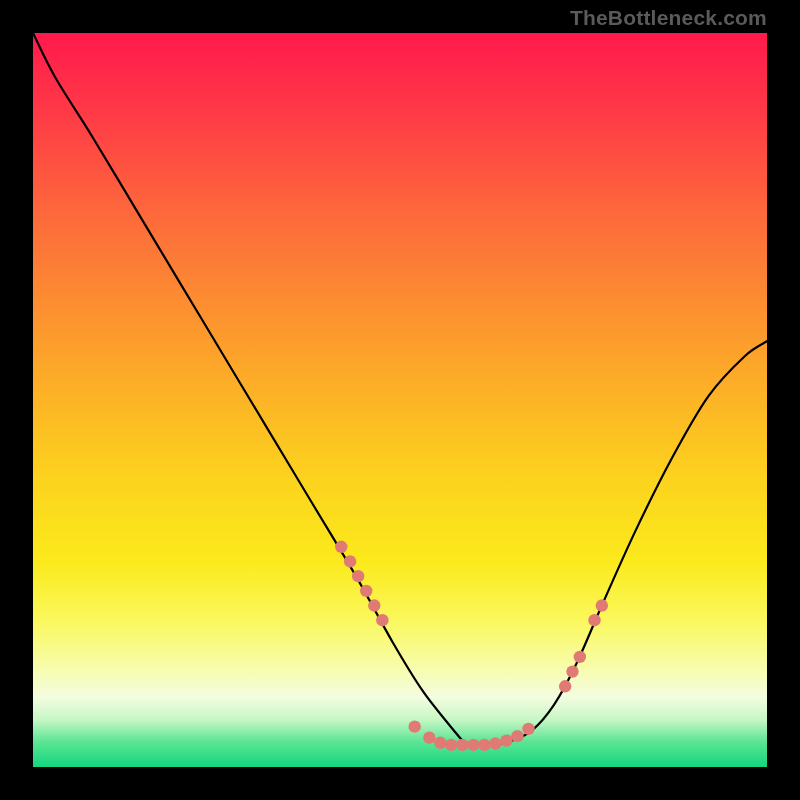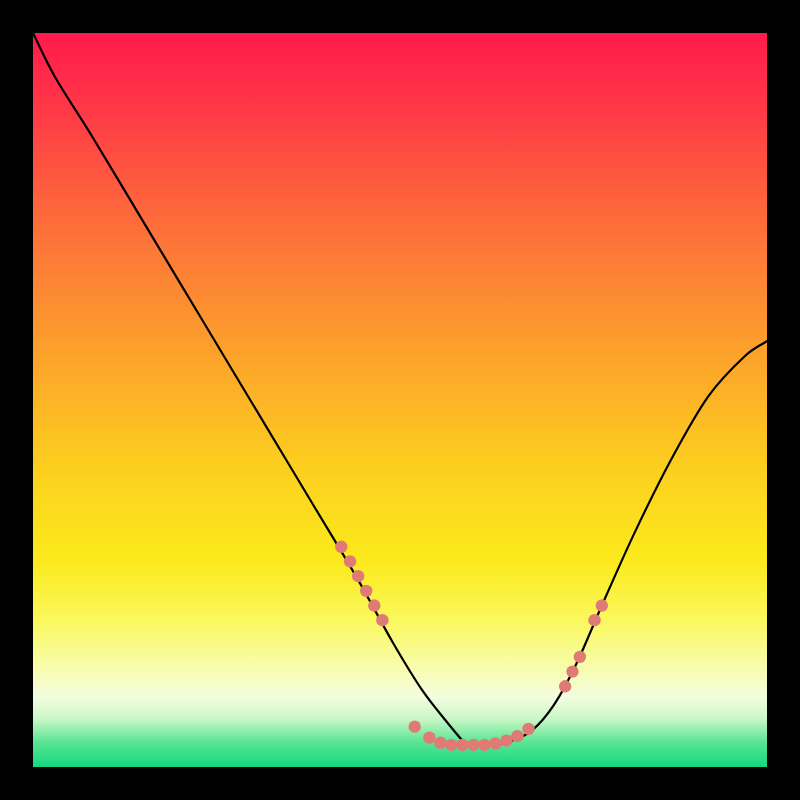--- a/index.html
+++ b/index.html
@@ -95,13 +95,14 @@
           <circle cx="495.45" cy="695.83" r="6.2" fill="#e07a74"></circle>
           <circle cx="532.15" cy="653.26" r="6.2" fill="#e07a74"></circle>
           <circle cx="539.49" cy="638.58" r="6.2" fill="#e07a74"></circle>
           <circle cx="546.83" cy="623.90" r="6.2" fill="#e07a74"></circle>
           <circle cx="561.51" cy="587.20" r="6.2" fill="#e07a74"></circle>
           <circle cx="568.85" cy="572.52" r="6.2" fill="#e07a74"></circle>
         </g>
     </svg>
   </div>
 
+  <div class="watermark">TheBottleneck.com</div>
 </div>
 
 </body></html>

